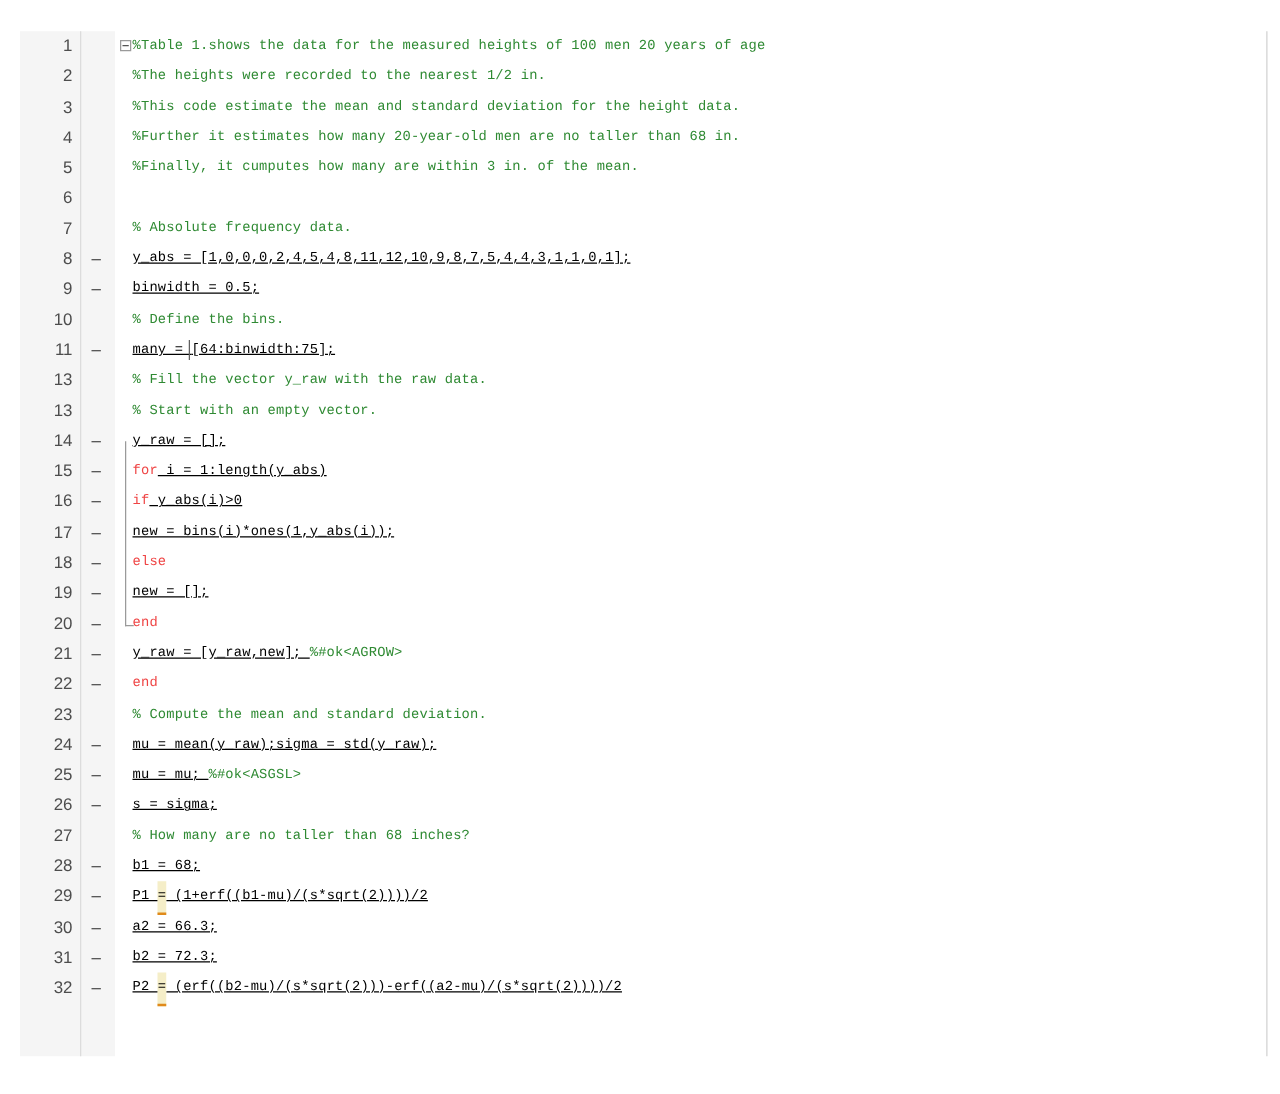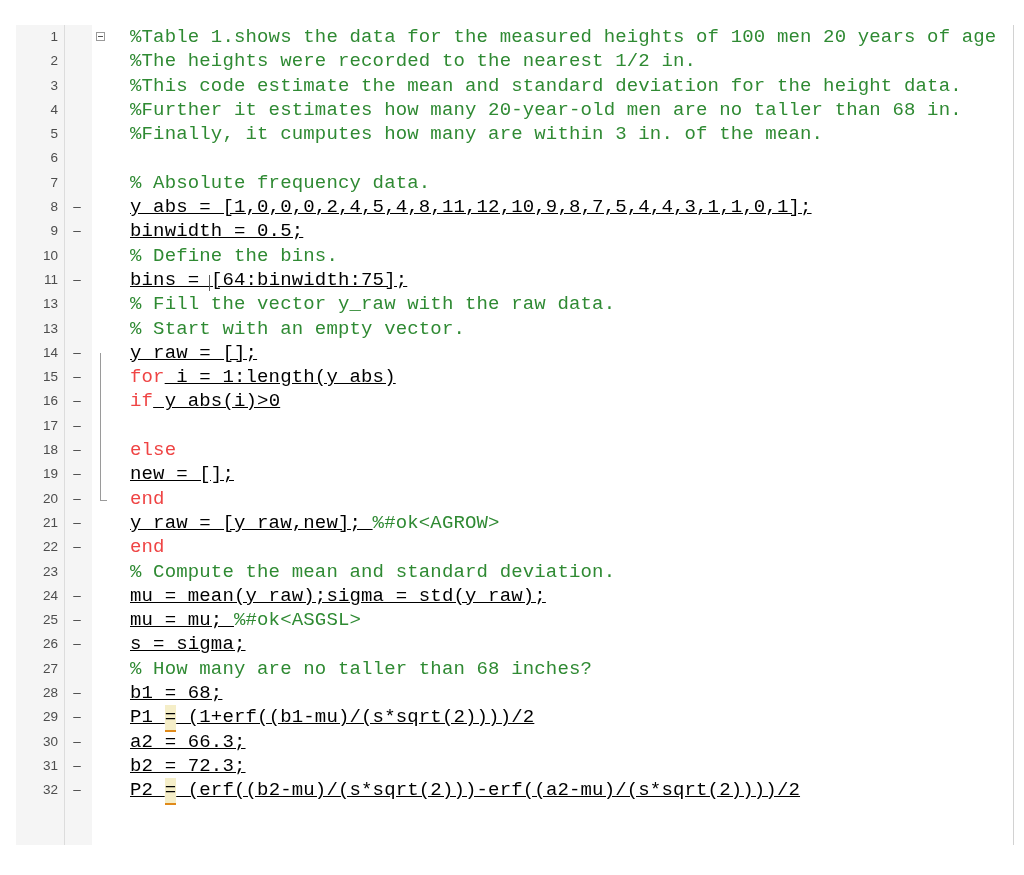--- a/index.html
+++ b/index.html
@@ -84,24 +84,23 @@
     color: #3c3c3c;
     font-size: 13.5px;
     font-family: "Liberation Sans", sans-serif;
   }
 
   
   .code {
     position: absolute;
     left: 106px;
     color: #000000;
-    font-size: 19px;
+    font-size: 11px;
     font-family: "Liberation Mono", "DejaVu Sans Mono", monospace;
     letter-spacing: 0.15px;
-    margin-left: 24px;
   }
 
   .cmt { color: #2f8a33; }
   .kw  { color: #ef4444; }
   .txt { color: #000000; text-decoration: underline; }
 
   
   .eqhl {
     background: #f5eec8;
     position: relative;
@@ -179,27 +178,27 @@
         <div class="line"><span class="lineno">1</span><span class="exec-dash"></span><span class="code"><span class="cmt">%Table 1.shows the data for the measured heights of 100 men 20 years of age</span></span></div>
         <div class="line"><span class="lineno">2</span><span class="exec-dash"></span><span class="code"><span class="cmt">%The heights were recorded to the nearest 1/2 in.</span></span></div>
         <div class="line"><span class="lineno">3</span><span class="exec-dash"></span><span class="code"><span class="cmt">%This code estimate the mean and standard deviation for the height data.</span></span></div>
         <div class="line"><span class="lineno">4</span><span class="exec-dash"></span><span class="code"><span class="cmt">%Further it estimates how many 20-year-old men are no taller than 68 in.</span></span></div>
         <div class="line"><span class="lineno">5</span><span class="exec-dash"></span><span class="code"><span class="cmt">%Finally, it cumputes how many are within 3 in. of the mean.</span></span></div>
         <div class="line"><span class="lineno">6</span><span class="exec-dash"></span><span class="code"></span></div>
         <div class="line"><span class="lineno">7</span><span class="exec-dash"></span><span class="code"><span class="cmt">% Absolute frequency data.</span></span></div>
         <div class="line"><span class="lineno">8</span><span class="exec-dash">–</span><span class="code"><span class="txt">y_abs = [1,0,0,0,2,4,5,4,8,11,12,10,9,8,7,5,4,4,3,1,1,0,1];</span></span></div>
         <div class="line"><span class="lineno">9</span><span class="exec-dash">–</span><span class="code"><span class="txt">binwidth = 0.5;</span></span></div>
         <div class="line"><span class="lineno">10</span><span class="exec-dash"></span><span class="code"><span class="cmt">% Define the bins.</span></span></div>
-        <div class="line"><span class="lineno">11</span><span class="exec-dash">–</span><span class="code"><span class="txt">bins = </span><span class="caretmark"></span><span class="txt">[64:binwidth:75];</span></span></div>
+        <div class="line"><span class="lineno">11</span><span class="exec-dash">–</span><span class="code"><span class="txt">many = </span><span class="caretmark"></span><span class="txt">[64:binwidth:75];</span></span></div>
         <div class="line"><span class="lineno">13</span><span class="exec-dash"></span><span class="code"><span class="cmt">% Fill the vector y_raw with the raw data.</span></span></div>
         <div class="line"><span class="lineno">13</span><span class="exec-dash"></span><span class="code"><span class="cmt">% Start with an empty vector.</span></span></div>
         <div class="line"><span class="lineno">14</span><span class="exec-dash">–</span><span class="code"><span class="txt">y_raw = [];</span></span></div>
         <div class="line"><span class="lineno">15</span><span class="exec-dash">–</span><span class="code"><span class="kw">for</span><span class="txt"> i = 1:length(y_abs)</span></span></div>
         <div class="line"><span class="lineno">16</span><span class="exec-dash">–</span><span class="code"><span class="kw">if</span><span class="txt"> y_abs(i)&gt;0</span></span></div>
-        <div class="line"><span class="lineno">17</span><span class="exec-dash">–</span></div>
+        <div class="line"><span class="lineno">17</span><span class="exec-dash">–</span><span class="code"><span class="txt">new = bins(i)*ones(1,y_abs(i));</span></span></div>
         <div class="line"><span class="lineno">18</span><span class="exec-dash">–</span><span class="code"><span class="kw">else</span></span></div>
         <div class="line"><span class="lineno">19</span><span class="exec-dash">–</span><span class="code"><span class="txt">new = [];</span></span></div>
         <div class="line"><span class="lineno">20</span><span class="exec-dash">–</span><span class="code"><span class="kw">end</span></span></div>
         <div class="line"><span class="lineno">21</span><span class="exec-dash">–</span><span class="code"><span class="txt">y_raw = [y_raw,new]; </span><span class="cmt">%#ok&lt;AGROW&gt;</span></span></div>
         <div class="line"><span class="lineno">22</span><span class="exec-dash">–</span><span class="code"><span class="kw">end</span></span></div>
         <div class="line"><span class="lineno">23</span><span class="exec-dash"></span><span class="code"><span class="cmt">% Compute the mean and standard deviation.</span></span></div>
         <div class="line"><span class="lineno">24</span><span class="exec-dash">–</span><span class="code"><span class="txt">mu = mean(y_raw);sigma = std(y_raw);</span></span></div>
         <div class="line"><span class="lineno">25</span><span class="exec-dash">–</span><span class="code"><span class="txt">mu = mu; </span><span class="cmt">%#ok&lt;ASGSL&gt;</span></span></div>
         <div class="line"><span class="lineno">26</span><span class="exec-dash">–</span><span class="code"><span class="txt">s = sigma;</span></span></div>
         <div class="line"><span class="lineno">27</span><span class="exec-dash"></span><span class="code"><span class="cmt">% How many are no taller than 68 inches?</span></span></div>

